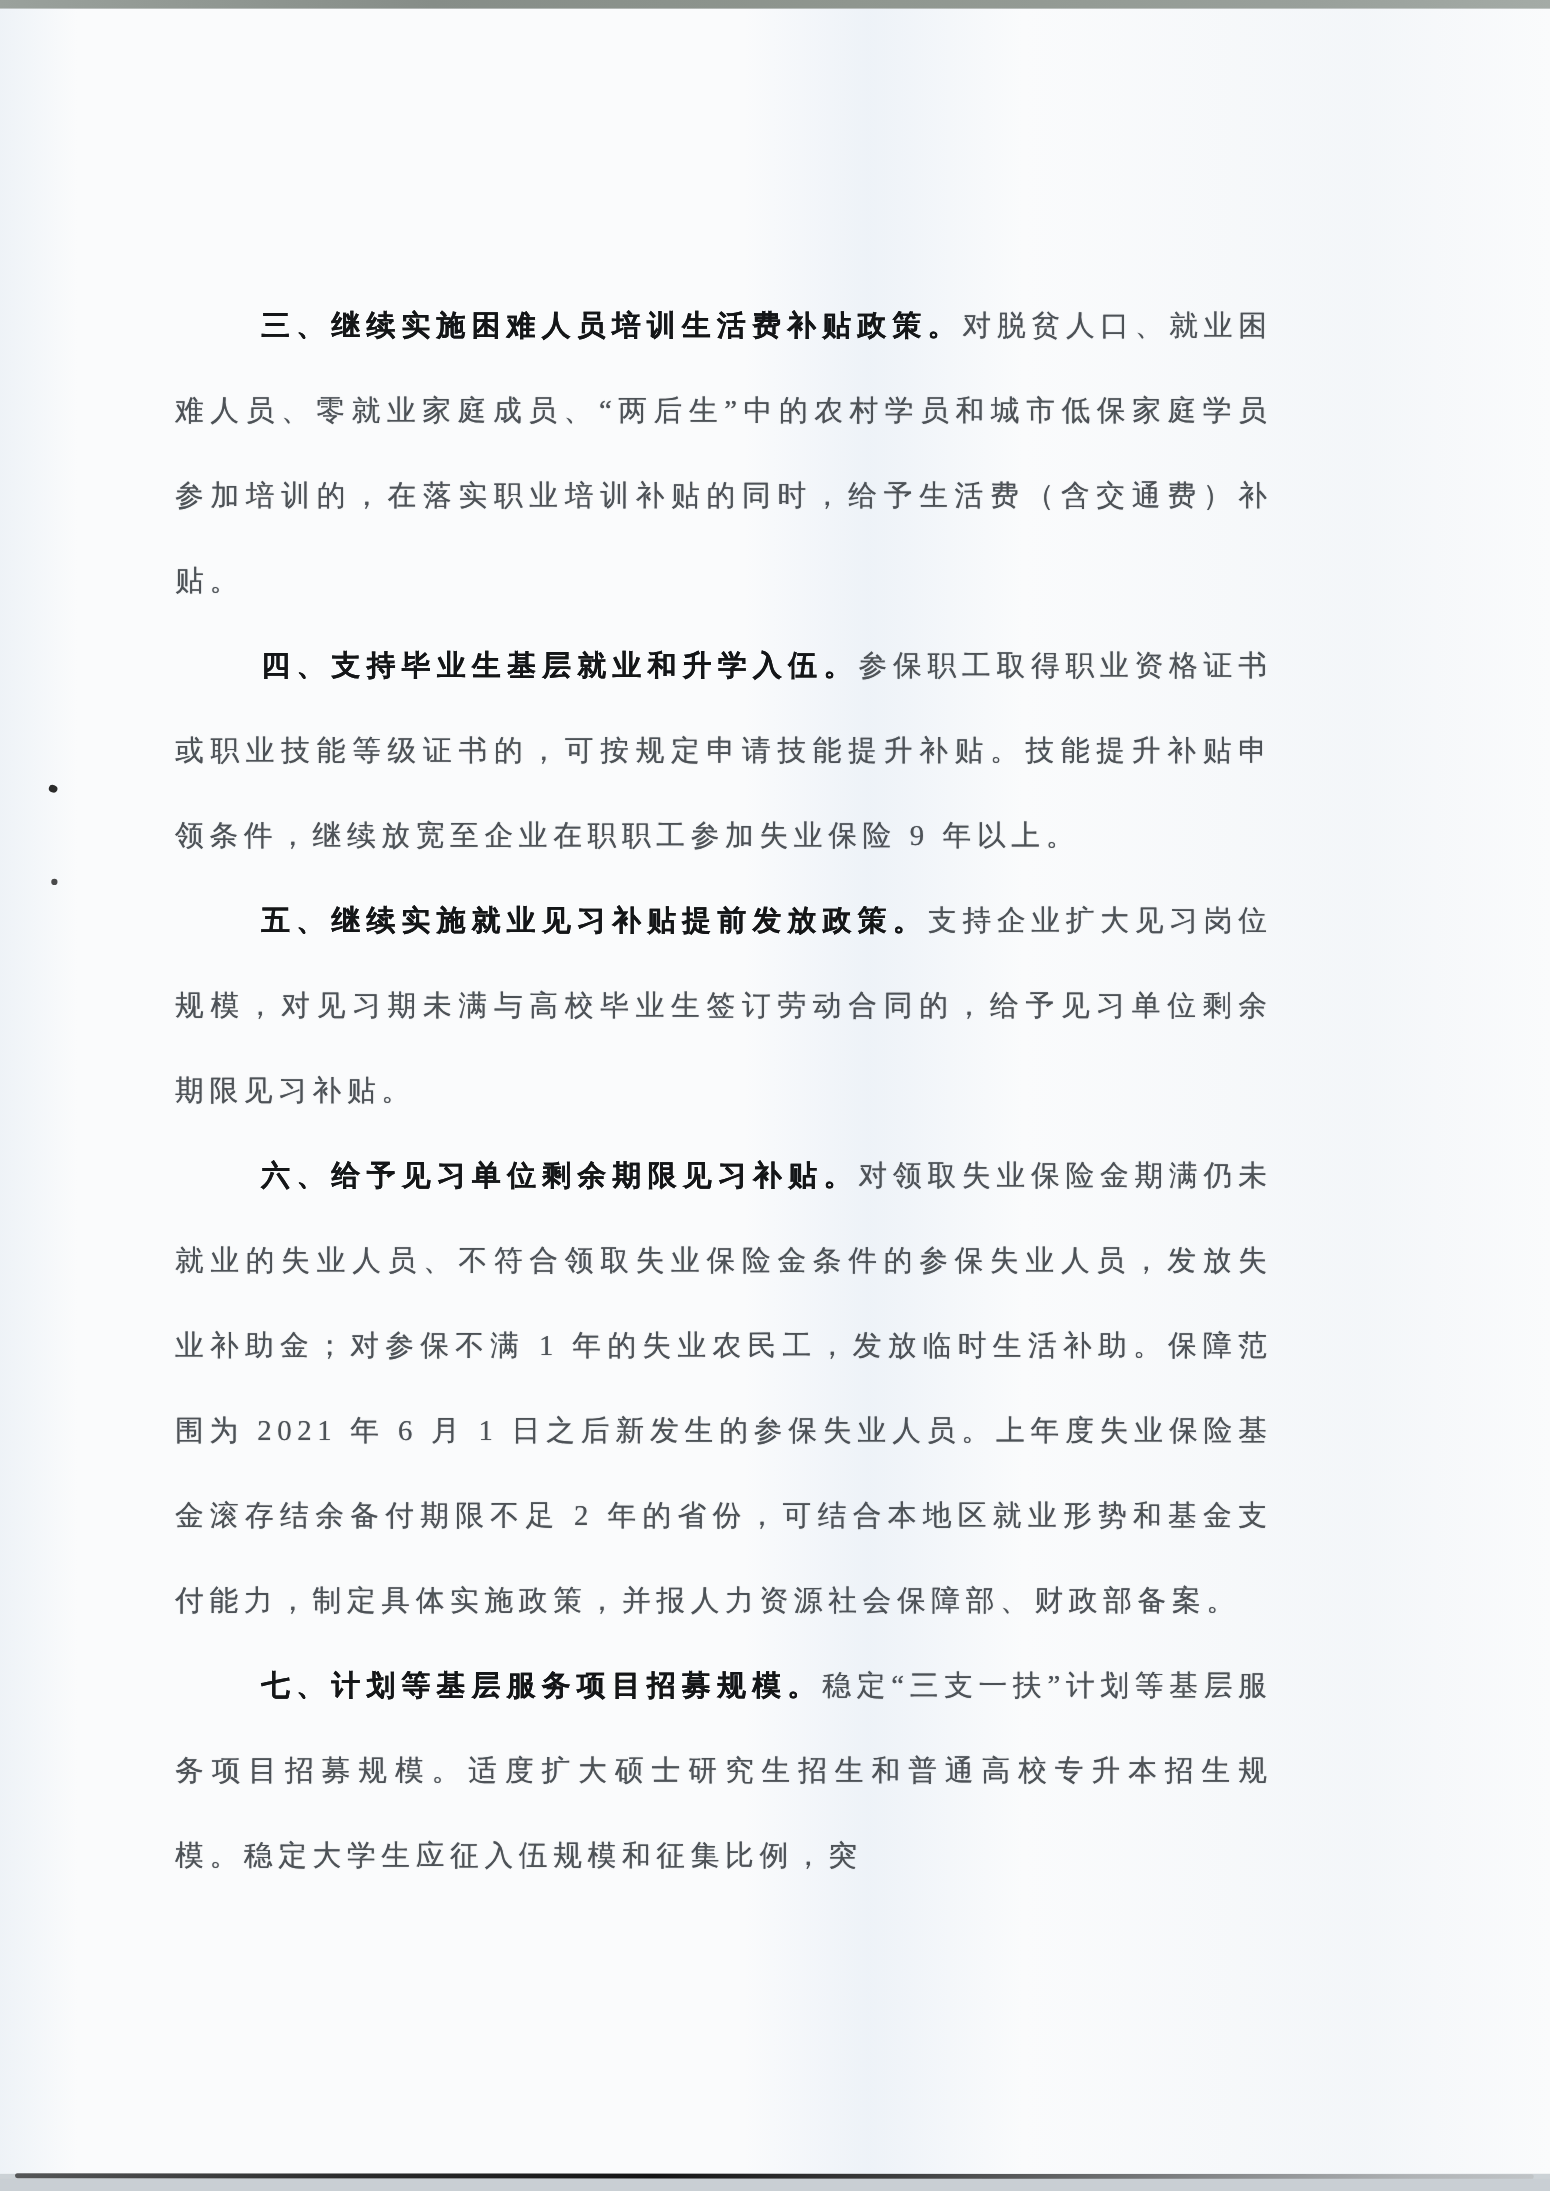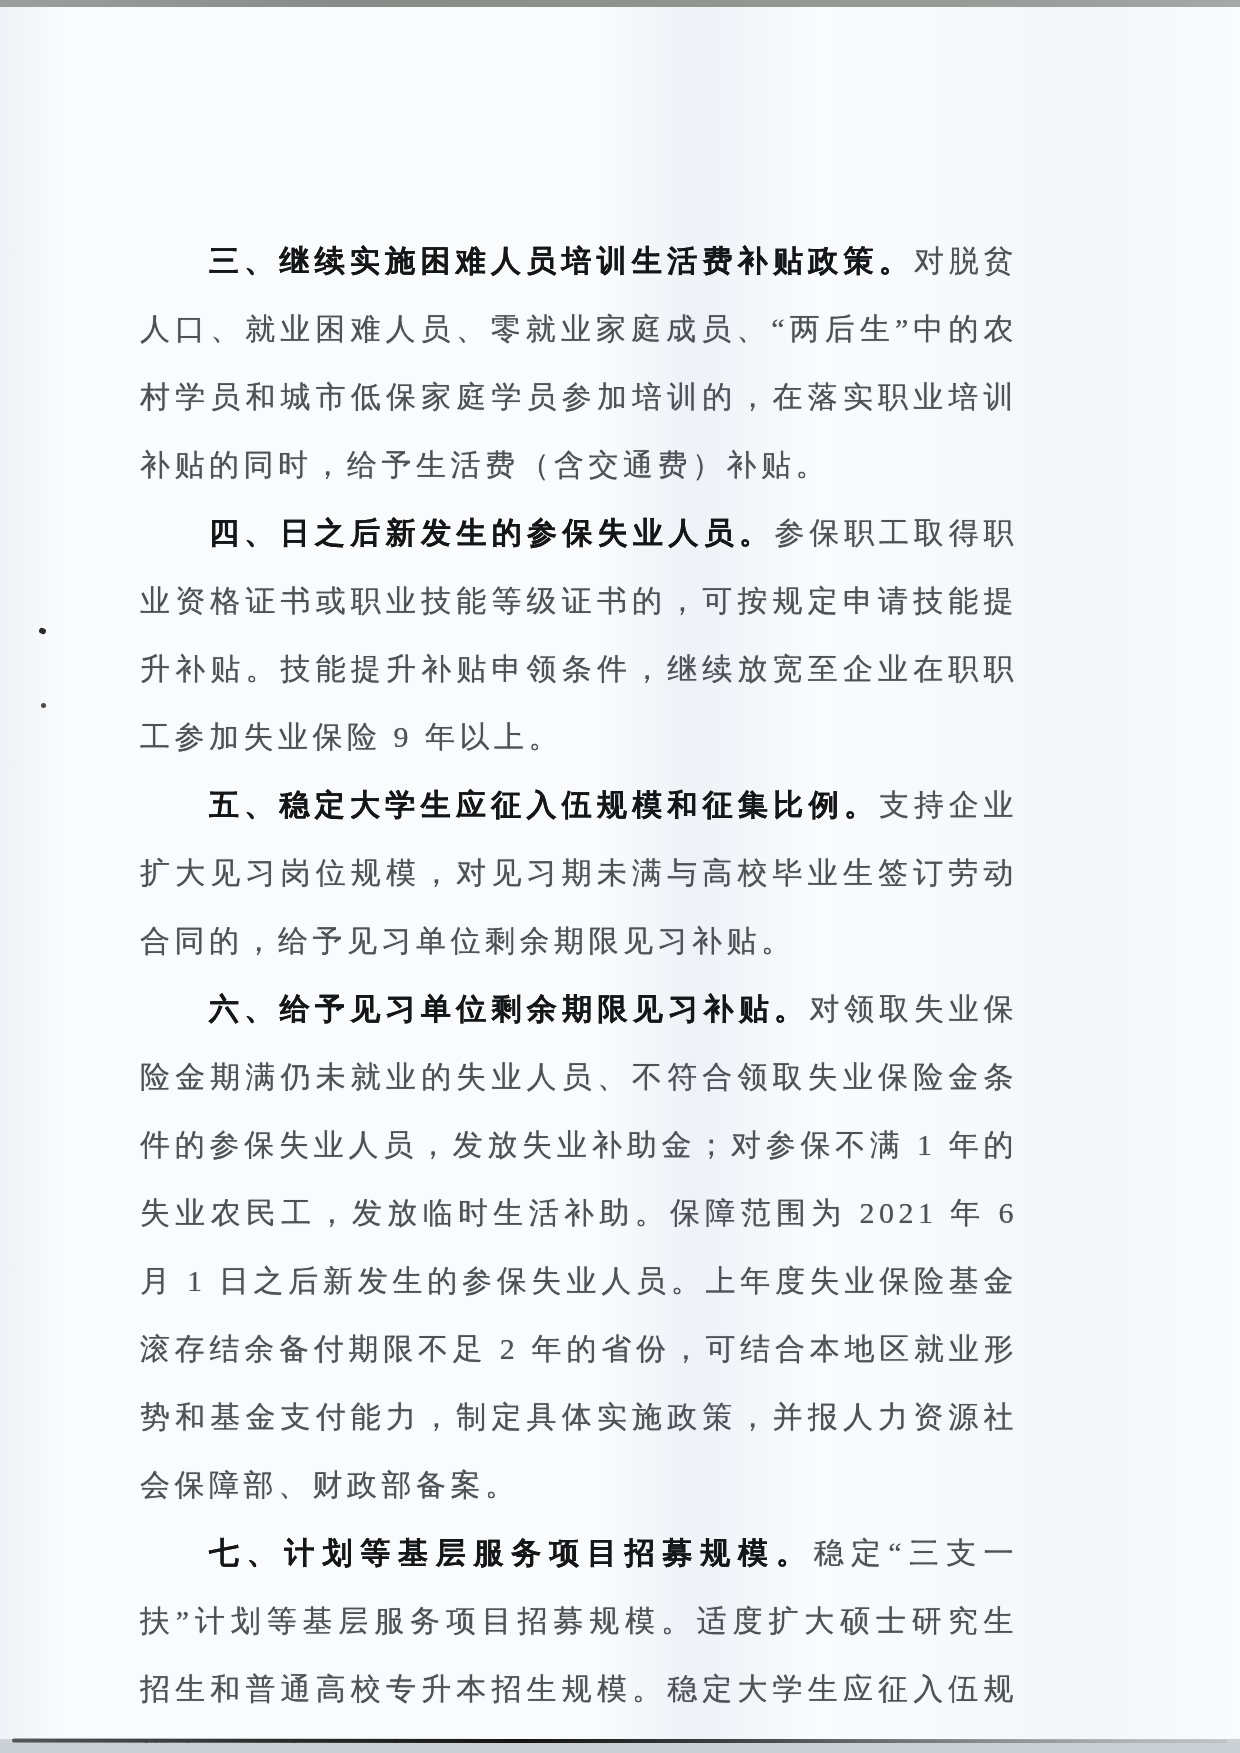--- a/index.html
+++ b/index.html
@@ -37,21 +37,21 @@
     position: absolute; top: 1743px; left: 0; width: 1240px; height: 10px;
     background: #c9cfd4;
   }
   .speck { position: absolute; background: #2b2b2b; border-radius: 50%; }
   .speck-1 { top: 621px; left: 39px; width: 7px; height: 6px; transform: rotate(20deg); }
   .speck-2 { top: 696px; left: 41px; width: 5px; height: 5px; opacity: 0.85; }
   .content {
     position: absolute; top: 220px; left: 140px; width: 878px;
   }
   .para {
-    font-size: 30px;
+    font-size: 23px;
     line-height: 68px;
     letter-spacing: 4.5px;
     text-align: justify;
     text-indent: 69px;
     color: #4d5257;
     text-shadow: 0 0 0.7px rgba(90, 95, 100, 0.8);
   }
   .para .heading {
     font-weight: bold;
     color: #141618;
@@ -65,23 +65,23 @@
 <div class="scan-top-edge"></div>
 
 <div class="scan-page">
   <span class="speck speck-1"></span>
   <span class="speck speck-2"></span>
 
   <div class="content">
 
     <p class="para"><span class="heading">三、继续实施困难人员培训生活费补贴政策。</span><span class="body-text">对脱贫人口、就业困难人员、零就业家庭成员、“两后生”中的农村学员和城市低保家庭学员参加培训的，在落实职业培训补贴的同时，给予生活费（含交通费）补贴。</span></p>
 
-    <p class="para"><span class="heading">四、日之后新发生的参保失业人员。</span><span class="body-text">参保职工取得职业资格证书或职业技能等级证书的，可按规定申请技能提升补贴。技能提升补贴申领条件，继续放宽至企业在职职工参加失业保险 9 年以上。</span></p>
+    <p class="para"><span class="heading">四、支持毕业生基层就业和升学入伍。</span><span class="body-text">参保职工取得职业资格证书或职业技能等级证书的，可按规定申请技能提升补贴。技能提升补贴申领条件，继续放宽至企业在职职工参加失业保险 9 年以上。</span></p>
 
-    <p class="para"><span class="heading">五、稳定大学生应征入伍规模和征集比例。</span><span class="body-text">支持企业扩大见习岗位规模，对见习期未满与高校毕业生签订劳动合同的，给予见习单位剩余期限见习补贴。</span></p>
+    <p class="para"><span class="heading">五、继续实施就业见习补贴提前发放政策。</span><span class="body-text">支持企业扩大见习岗位规模，对见习期未满与高校毕业生签订劳动合同的，给予见习单位剩余期限见习补贴。</span></p>
 
     <p class="para"><span class="heading">六、给予见习单位剩余期限见习补贴。</span><span class="body-text">对领取失业保险金期满仍未就业的失业人员、不符合领取失业保险金条件的参保失业人员，发放失业补助金；对参保不满 1 年的失业农民工，发放临时生活补助。保障范围为 2021 年 6 月 1 日之后新发生的参保失业人员。上年度失业保险基金滚存结余备付期限不足 2 年的省份，可结合本地区就业形势和基金支付能力，制定具体实施政策，并报人力资源社会保障部、财政部备案。</span></p>
 
     <p class="para"><span class="heading">七、计划等基层服务项目招募规模。</span><span class="body-text">稳定“三支一扶”计划等基层服务项目招募规模。适度扩大硕士研究生招生和普通高校专升本招生规模。稳定大学生应征入伍规模和征集比例，突</span></p>
 
   </div>
 </div>
 
 <div class="scan-bottom-line"></div>
 <div class="scan-below"></div>

